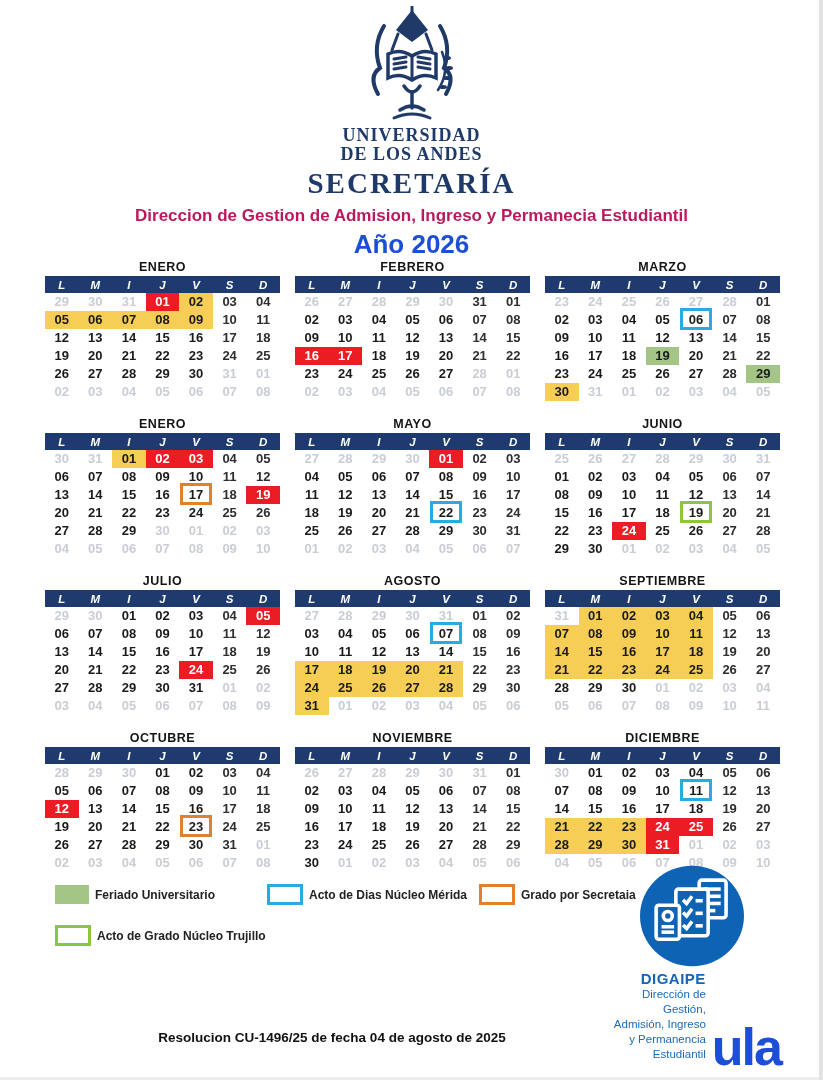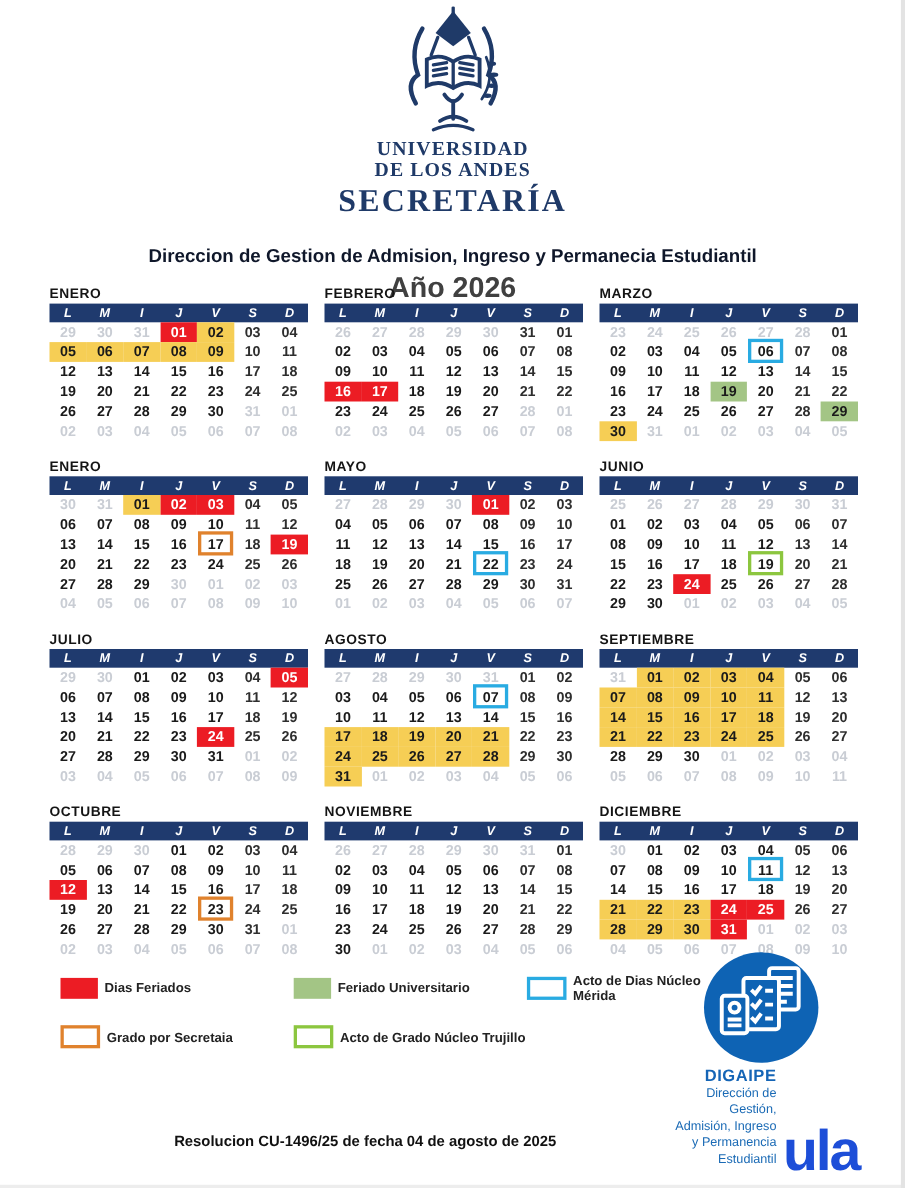--- a/index.html
+++ b/index.html
@@ -6,27 +6,27 @@
   .page{position:relative;width:823px;height:1080px;background:#ffffff;margin:0 auto;
         font-family:"Liberation Sans",sans-serif;overflow:hidden;
         box-shadow:inset -4px 0 0 #e3e3e3, inset 0 -3px 0 #ededed;}
   
   .hdr{position:absolute;top:6px;left:0;width:823px;text-align:center;}
   .crest{display:block;margin:0 auto;}
   .uni-line{font-family:"Liberation Serif",serif;font-weight:bold;color:#1f3a68;
             font-size:18px;line-height:1.05;letter-spacing:1px;}
   .secretaria{font-family:"Liberation Serif",serif;font-weight:bold;color:#1f3a68;
               font-size:29px;letter-spacing:2px;margin-top:3px;}
-  .subtitle{color:#0f172a;font-weight:bold;font-size:17px;margin-top:23px;}
-  .year-title{color:#404040;font-weight:800;font-size:26px;margin-top:3px;}
+  .subtitle{color:#be185d;font-weight:bold;font-size:17px;margin-top:6px;}
+  .year-title{color:#1d4ed8;font-weight:800;font-size:26px;margin-top:3px;}
   
   .months{position:absolute;left:45px;top:260px;width:735px;display:grid;
           grid-template-columns:repeat(3,235px);column-gap:15px;row-gap:16px;}
   .month{width:235px;}
-  .m-title{text-align:left;font-weight:bold;font-size:12.5px;color:#141414;
+  .m-title{text-align:center;font-weight:bold;font-size:12.5px;color:#141414;
            letter-spacing:.5px;margin-bottom:2px;}
   .wd-row{display:grid;grid-template-columns:repeat(7,1fr);background:#1f3a6e;
           height:17px;align-items:center;}
   .wd{color:#ffffff;font-weight:bold;font-style:italic;font-size:11.5px;text-align:center;}
   .week{display:grid;grid-template-columns:repeat(7,1fr);height:18px;}
   .day{position:relative;text-align:center;font-weight:bold;font-size:13px;
        color:#1a1a1a;line-height:18px;}
   .day.we{color:#2e2e2e;}
   .day.out{color:#c9cdd4;}
   .day.fr{background:#ec1c24;color:#ffffff;}
@@ -889,24 +889,20 @@
           <div class="day out">07</div>
           <div class="day out">08</div>
           <div class="day out">09</div>
           <div class="day out">10</div>
         </div>
       </div>
     </div>
 
   <div class="legend">
       <div class="l-item">
-        <span class="l-swatch" style="background: rgb(236, 28, 36);"></span>
-        <span>Dias Feriados</span>
-      </div>
-      <div class="l-item">
         <span class="l-swatch" style="background: rgb(163, 197, 133);"></span>
         <span>Feriado Universitario</span>
       </div>
       <div class="l-item">
         <span class="l-box" style="border-color: rgb(41, 171, 226);"></span>
         <span>Acto de Dias Núcleo Mérida</span>
       </div>
       <div class="l-item">
         <span class="l-box" style="border-color: rgb(224, 130, 45);"></span>
         <span>Grado por Secretaia</span>

